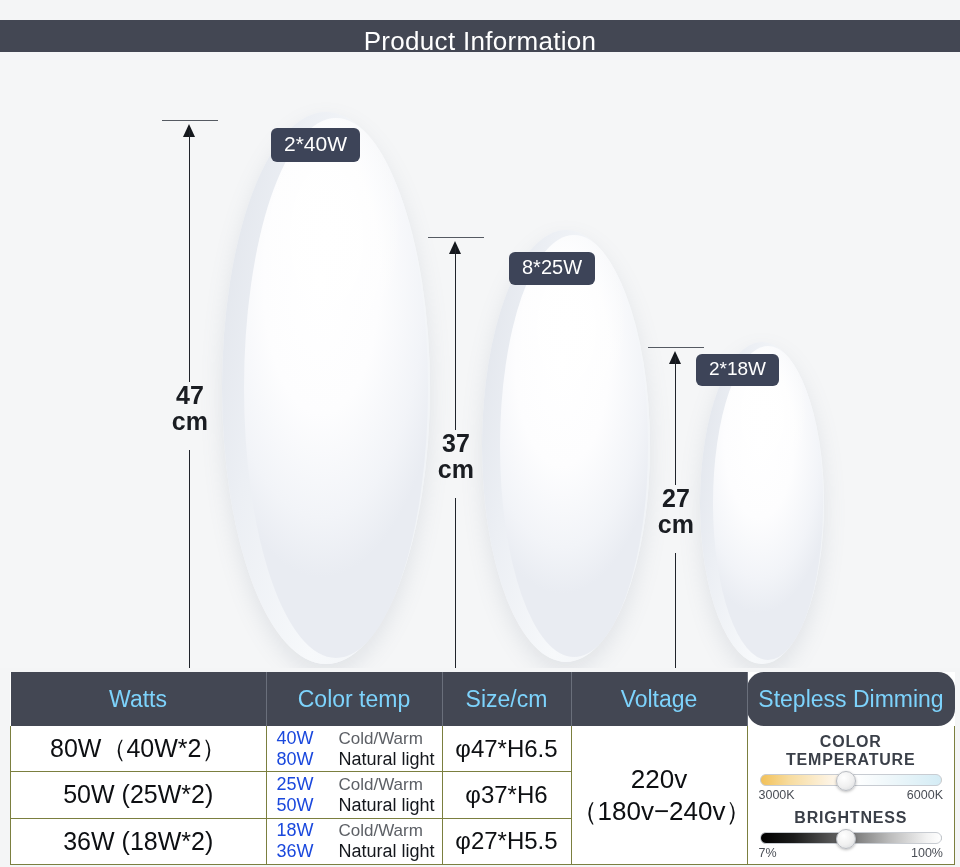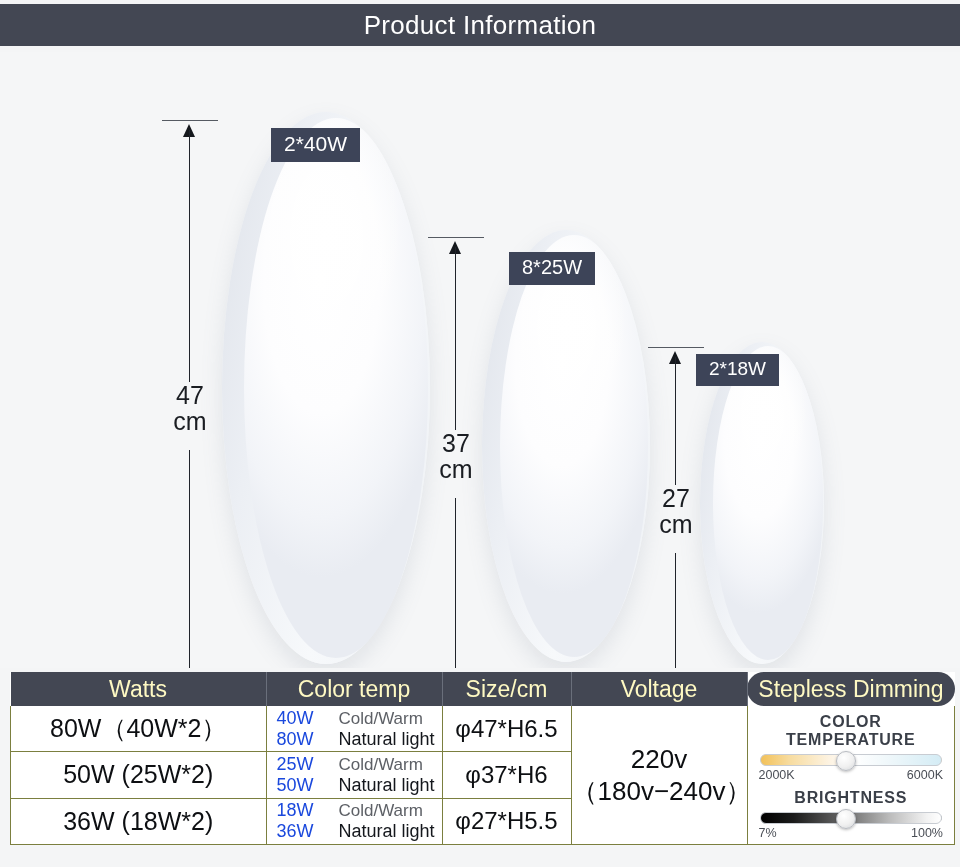--- a/index.html
+++ b/index.html
@@ -10,21 +10,21 @@
     width: 960px; height: 867px;
     position: relative;
     overflow: hidden;
     font-family: "Liberation Sans", sans-serif;
     background: #f4f5f6;
   }
 
   
   .banner {
     position: absolute;
-    left: 0; top: 4px;
+    left: 0; top: 20px;
     width: 960px; height: 42px;
     background: #434753;
     display: flex;
     align-items: center;
     justify-content: center;
   }
   .banner-title {
     color: #ffffff;
     font-size: 26px;
     letter-spacing: 0.3px;
@@ -76,21 +76,21 @@
   
   .lamp-sm { left: 700px; top: 290px; width: 124px; height: 322px; }
   .lamp-sm .face { left: 13px; top: 4px; width: 110px; height: 314px; }
   .lamp-sm .gloss { left: 13px; top: 4px; width: 110px; height: 314px; }
 
   
   .badge {
     position: absolute;
     background: #3d4458;
     color: #ffffff;
-    border-radius: 0;
+    border-radius: 6px;
     font-size: 21px;
     padding: 4px 13px 6px 13px;
     white-space: nowrap;
     line-height: 1.15;
   }
   .badge-lg { left: 271px; top: 76px; }
   .badge-md { left: 509px; top: 200px; font-size: 20px; }
   .badge-sm { left: 696px; top: 302px; font-size: 19px; }
 
   
@@ -116,41 +116,42 @@
   .dim .arrow.up    { border-bottom: 13px solid #15181d; }
   .dim .dim-label {
     position: absolute;
     left: -6px;
     width: 68px;
     text-align: center;
     color: #1a1d22;
     font-size: 25px;
     line-height: 1.05;
     letter-spacing: 0.2px;
+    font-weight: bold;
   }
 
   .dim-47 { left: 162px; top: 68px; height: 568px; }
   .dim-37 { left: 428px; top: 185px; height: 452px; }
   .dim-27 { left: 648px; top: 295px; height: 342px; }
 
   
   .spec-table {
     position: absolute;
     left: 10px; top: 672px;
     width: 940px;
     border-collapse: collapse;
     table-layout: fixed;
     background: #ffffff;
   }
   .spec-table th {
     background: #434753;
-    color: #fef9c3;
+    color: #7dd3fc;
     font-weight: 400;
     font-size: 23px;
-    height: 34px;
+    height: 54px;
     border-right: 1px solid #6a6f7b;
     padding: 0;
   }
   .spec-table th:last-child { border-right: none; }
   .spec-table td {
     border: 1px solid #7b7f3f;
     border-top: none;
     text-align: center;
     vertical-align: middle;
     padding: 0;
@@ -331,21 +332,21 @@
       </td>
       <td class="c-dim" rowspan="3">
         <div class="dimming">
 
           <div class="dim-sec-label">COLOR TEMPERATURE</div>
           <div class="slider">
             <div class="track track-ct"></div>
             <div class="thumb"></div>
           </div>
           <div class="scale">
-            <span>2000K</span>
+            <span>3000K</span>
             <span>6000K</span>
           </div>
 
           <div class="dim-sec-label" style="margin-top:7px;">BRIGHTNESS</div>
           <div class="slider">
             <div class="track track-br"></div>
             <div class="thumb"></div>
           </div>
           <div class="scale">
             <span>7%</span>

